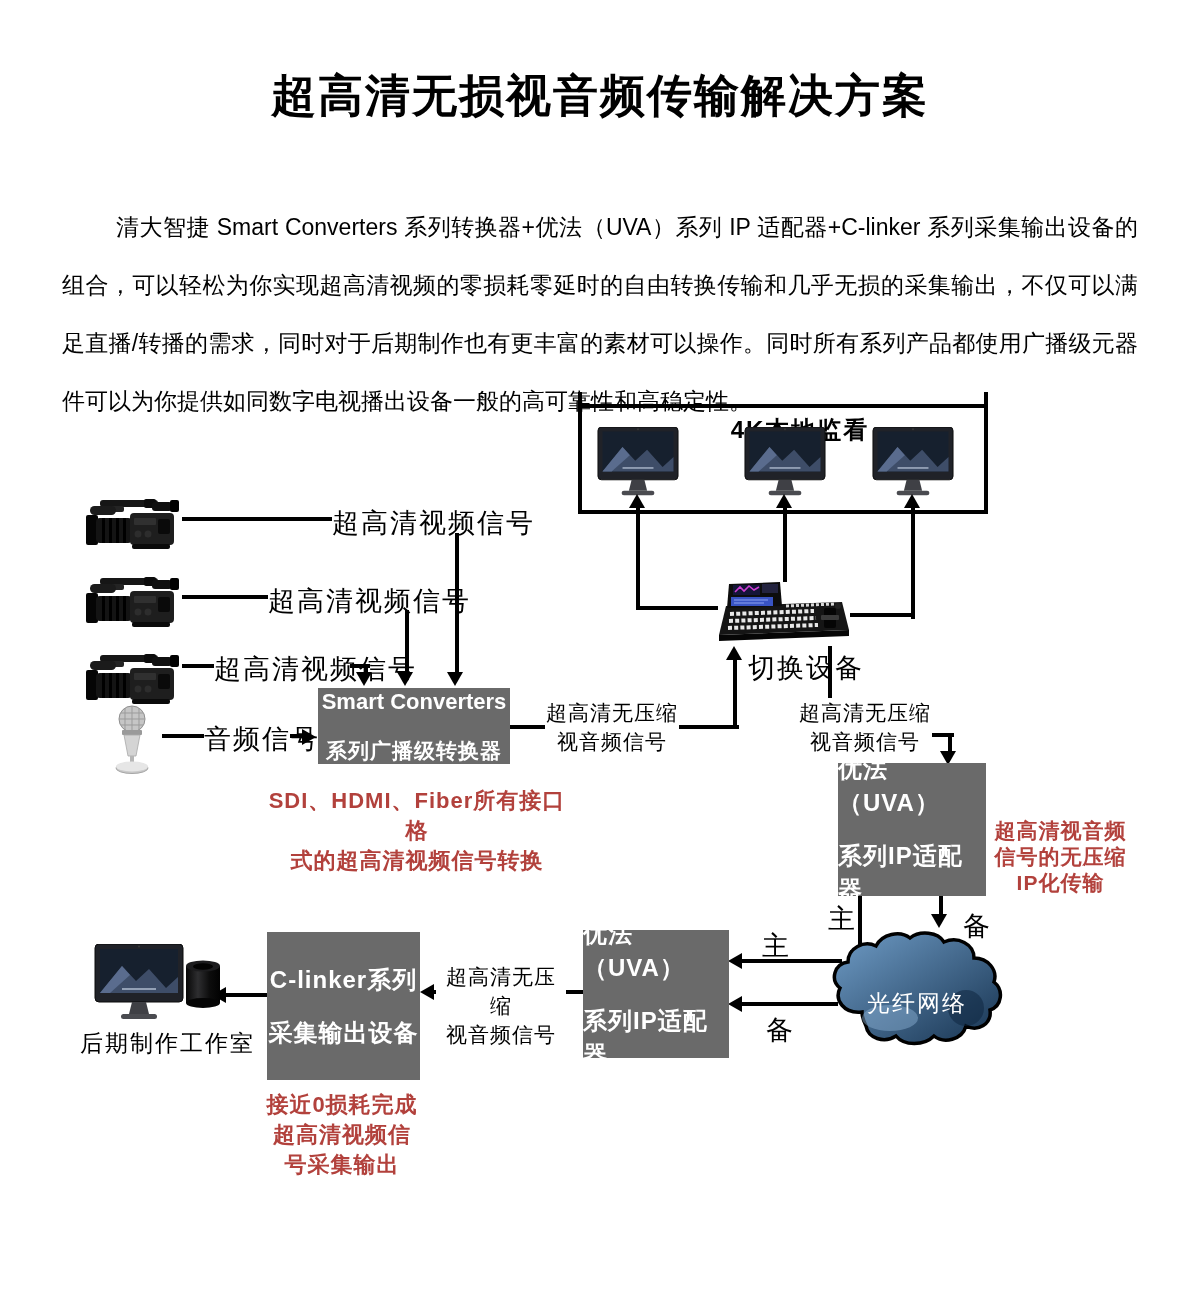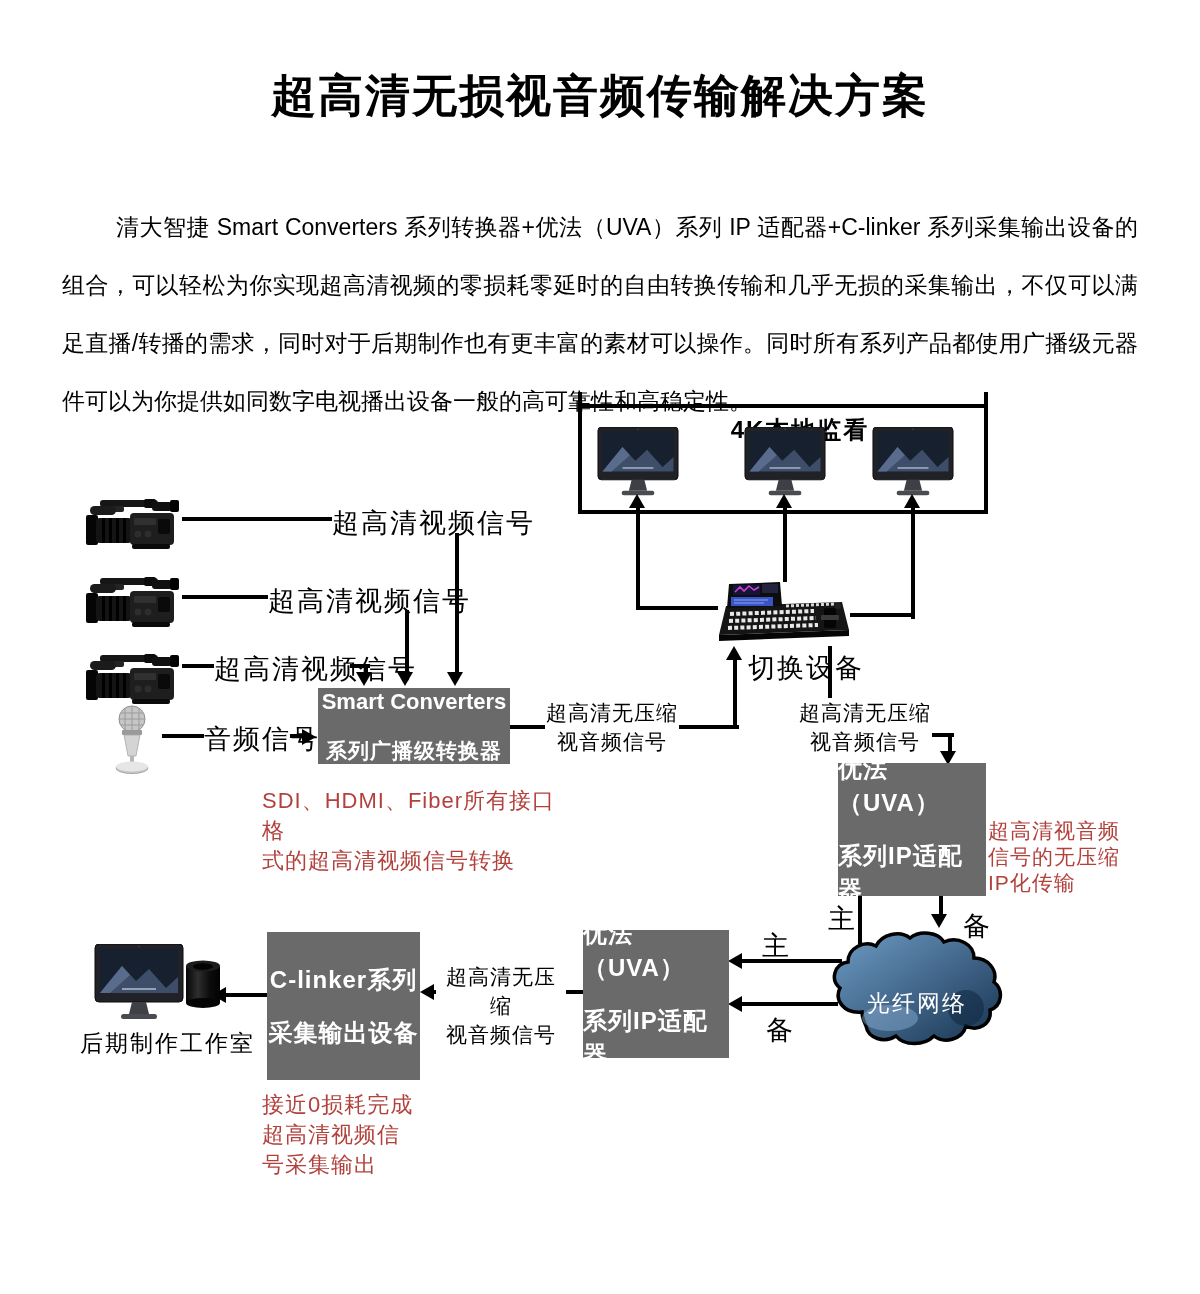--- a/index.html
+++ b/index.html
@@ -28,21 +28,21 @@
     text-align:left;font-weight:bold;gap:19px;
   }
   .gbox .b1{font-size:22px;line-height:30px;}
   .gbox .b2{font-size:21px;line-height:30px;letter-spacing:1px;}
   .gbox.big .b1,.gbox.big .b2{font-size:24px;line-height:34px;letter-spacing:1px;}
   .lbl{position:absolute;font-size:27px;letter-spacing:2px;white-space:nowrap;}
   .siglbl{
     position:absolute;background:#fff;text-align:center;font-size:21px;line-height:29px;
     letter-spacing:1px;z-index:5;
   }
-  .note{position:absolute;color:var(--note-red,#b2413c);font-weight:normal;text-align:left;}
+  .note{position:absolute;color:var(--note-red,#b2413c);font-weight:bold;text-align:center;}
   .noteA{font-size:22px;line-height:30px;letter-spacing:1px;}
   .noteB{font-size:21px;line-height:26px;letter-spacing:1px;}
   .noteC{font-size:22px;line-height:30px;letter-spacing:1px;}
   .frame{position:absolute;border:4px solid var(--line-black,#000);box-sizing:border-box;}
   .wall-label{position:absolute;font-size:24px;font-weight:bold;letter-spacing:2px;text-align:center;}
   .cloud-label{position:absolute;color:#fff;font-size:23px;letter-spacing:2px;text-align:center;z-index:6;}
   .caption{position:absolute;left:408px;top:1188px;font-size:21px;letter-spacing:1px;}
   .caption .cap-text{margin-left:40px;}
   svg.dev{position:absolute;display:block;}
 </style>

